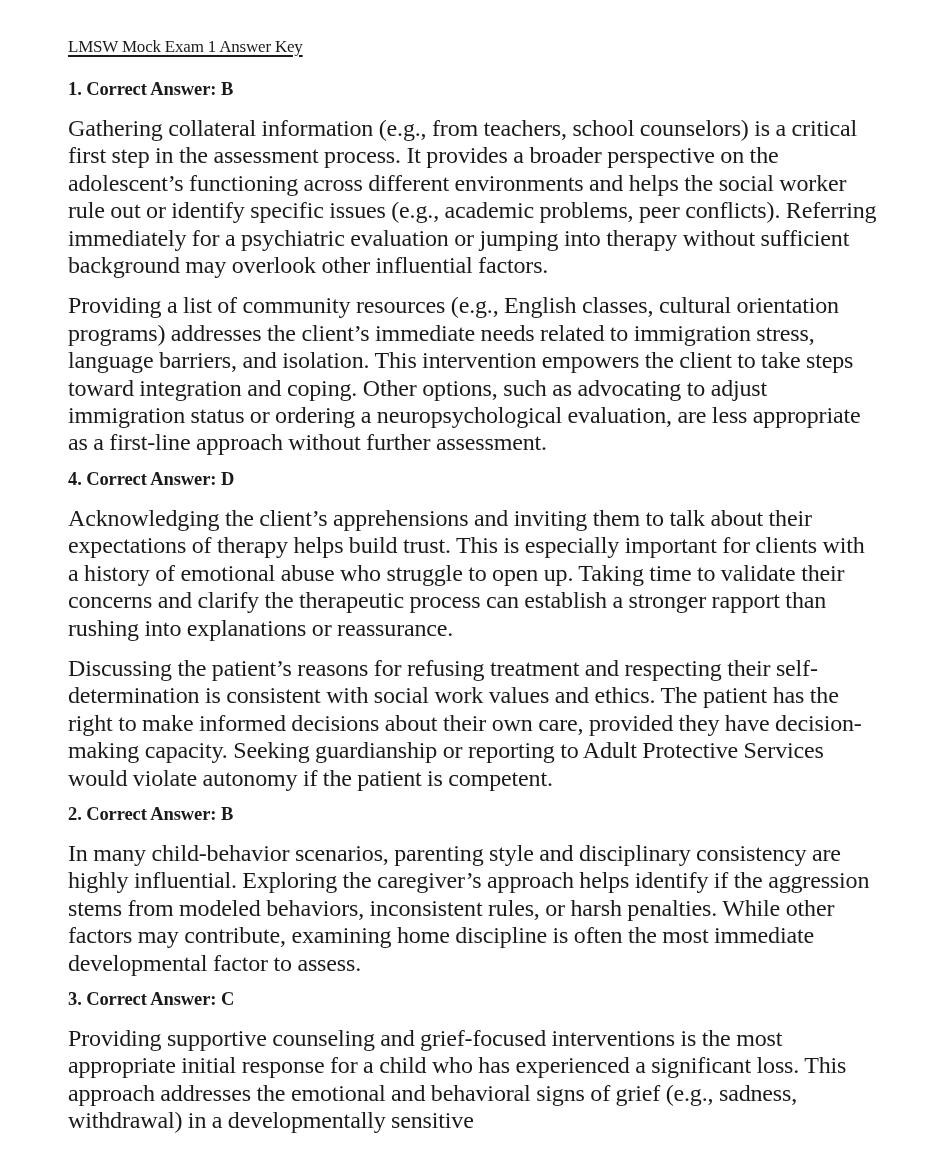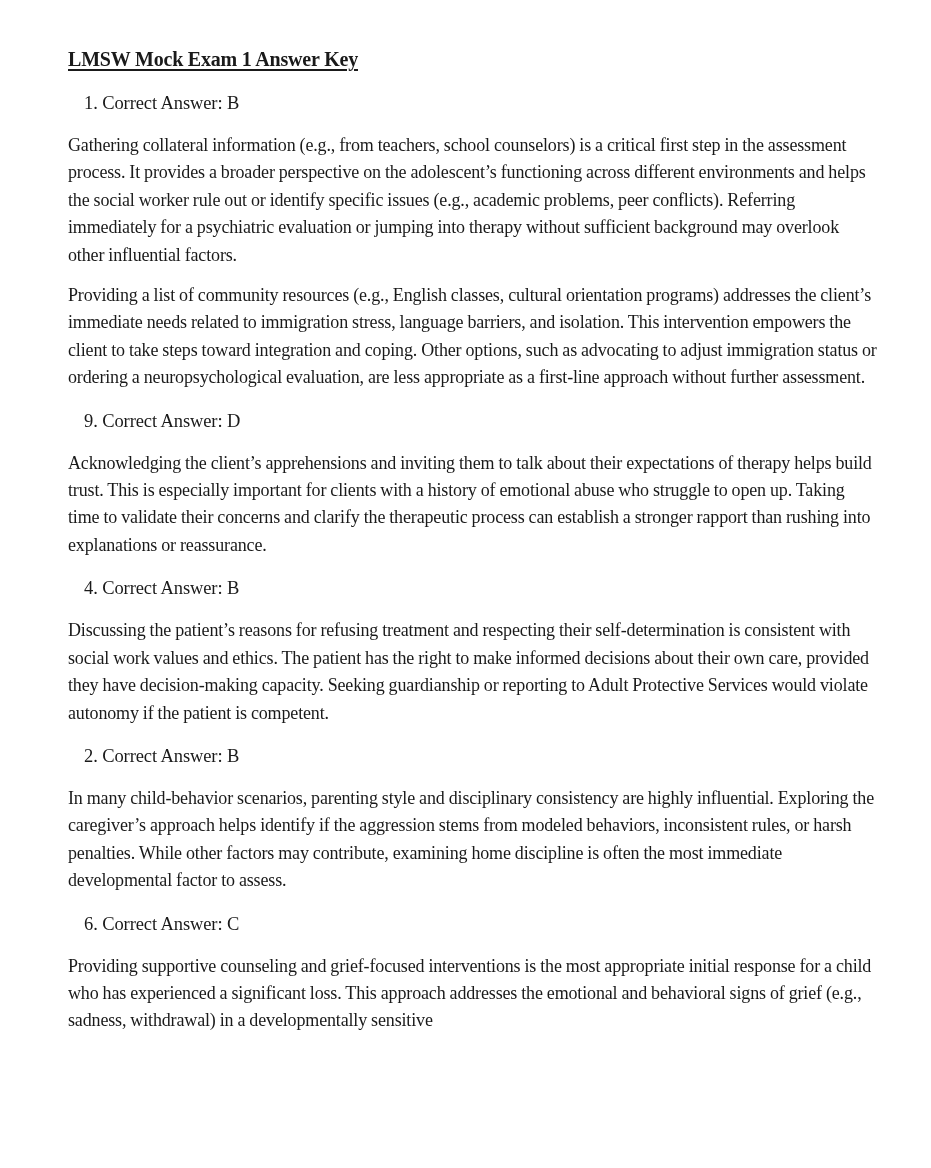--- a/index.html
+++ b/index.html
@@ -15,38 +15,38 @@
       font-family: "Liberation Serif", "DejaVu Serif", serif;
       color: #1a1a1a;
     }
     .page {
       position: absolute;
       left: 68px;
       top: 32px;
       width: 810px;
     }
     .doc-title {
-      font-size: 20px;
-      font-weight: bold;
+      font-size: 17px;
+      font-weight: normal;
       text-decoration: underline;
       text-decoration-thickness: 2px;
       text-underline-offset: 3px;
-      margin: 12px 0 14px 0;
+      margin: 0 0 14px 0;
       line-height: 30px;
       letter-spacing: -0.2px;
     }
     .answer-heading {
       font-size: 18.5px;
-      font-weight: normal;
-      margin: 16px;
+      font-weight: bold;
+      margin: 0;
       line-height: 26px;
       letter-spacing: -0.1px;
     }
     .answer-body {
-      font-size: 18px;
+      font-size: 24px;
       line-height: 27.4px;
       margin: 13px 0 9px 0;
       letter-spacing: -0.15px;
       word-spacing: -0.3px;
     }
   </style>
 </head>
 <body>
 
 <div class="page">
@@ -55,31 +55,30 @@
   <section>
     <h2 class="answer-heading">1. Correct Answer: B</h2>
     <p class="answer-body">Gathering collateral information (e.g., from teachers, school counselors) is a critical first step in the assessment process. It provides a broader perspective on the adolescent’s functioning across different environments and helps the social worker rule out or identify specific issues (e.g., academic problems, peer conflicts). Referring immediately for a psychiatric evaluation or jumping into therapy without sufficient background may overlook other influential factors.</p>
   </section>
 
   <section>
     <p class="answer-body">Providing a list of community resources (e.g., English classes, cultural orientation programs) addresses the client’s immediate needs related to immigration stress, language barriers, and isolation. This intervention empowers the client to take steps toward integration and coping. Other options, such as advocating to adjust immigration status or ordering a neuropsychological evaluation, are less appropriate as a first-line approach without further assessment.</p>
   </section>
 
   <section>
-    <h2 class="answer-heading">9. Correct Answer: D</h2>
+    <h2 class="answer-heading">4. Correct Answer: D</h2>
     <p class="answer-body">Acknowledging the client’s apprehensions and inviting them to talk about their expectations of therapy helps build trust. This is especially important for clients with a history of emotional abuse who struggle to open up. Taking time to validate their concerns and clarify the therapeutic process can establish a stronger rapport than rushing into explanations or reassurance.</p>
   </section>
 
   <section>
-    <h2 class="answer-heading">4. Correct Answer: B</h2>
     <p class="answer-body">Discussing the patient’s reasons for refusing treatment and respecting their self-determination is consistent with social work values and ethics. The patient has the right to make informed decisions about their own care, provided they have decision-making capacity. Seeking guardianship or reporting to Adult Protective Services would violate autonomy if the patient is competent.</p>
   </section>
 
   <section>
     <h2 class="answer-heading">2. Correct Answer: B</h2>
     <p class="answer-body">In many child-behavior scenarios, parenting style and disciplinary consistency are highly influential. Exploring the caregiver’s approach helps identify if the aggression stems from modeled behaviors, inconsistent rules, or harsh penalties. While other factors may contribute, examining home discipline is often the most immediate developmental factor to assess.</p>
   </section>
 
   <section>
-    <h2 class="answer-heading">6. Correct Answer: C</h2>
+    <h2 class="answer-heading">3. Correct Answer: C</h2>
     <p class="answer-body">Providing supportive counseling and grief-focused interventions is the most appropriate initial response for a child who has experienced a significant loss. This approach addresses the emotional and behavioral signs of grief (e.g., sadness, withdrawal) in a developmentally sensitive</p>
   </section>
 </div>
 
 </body></html>

